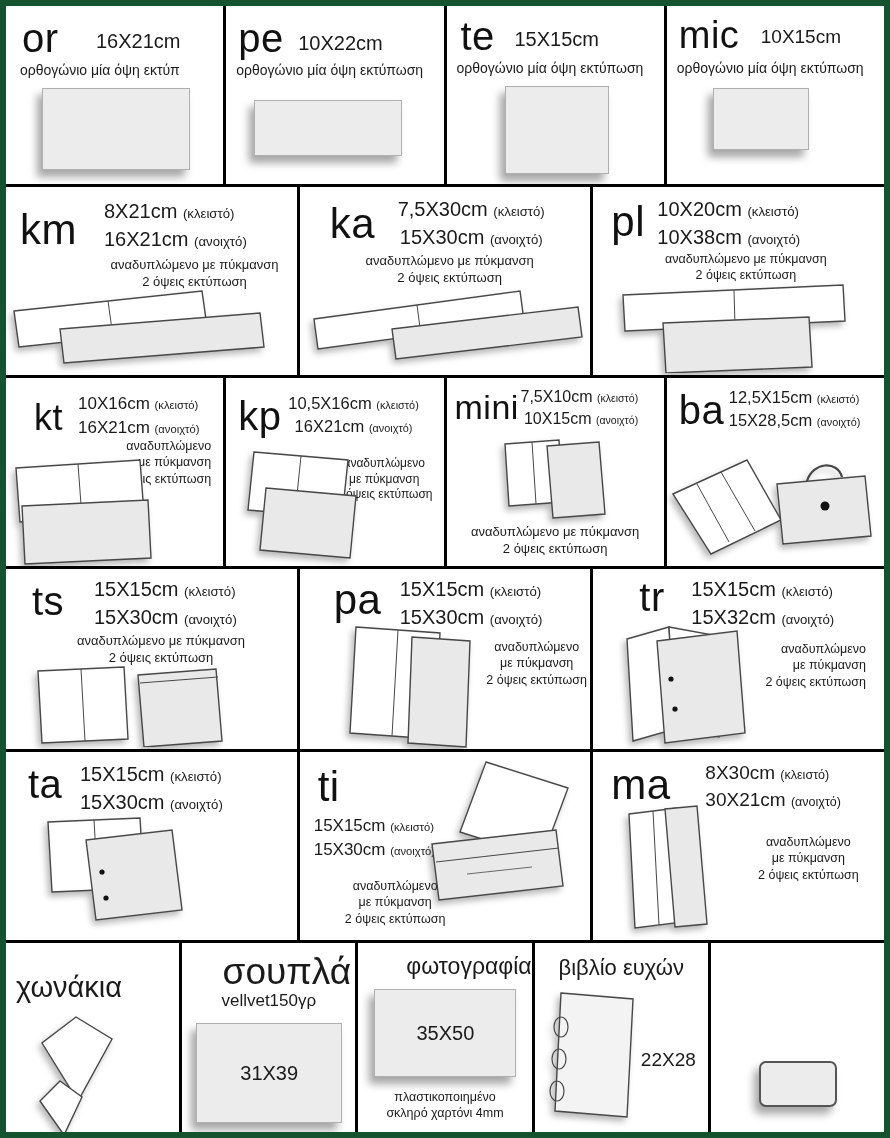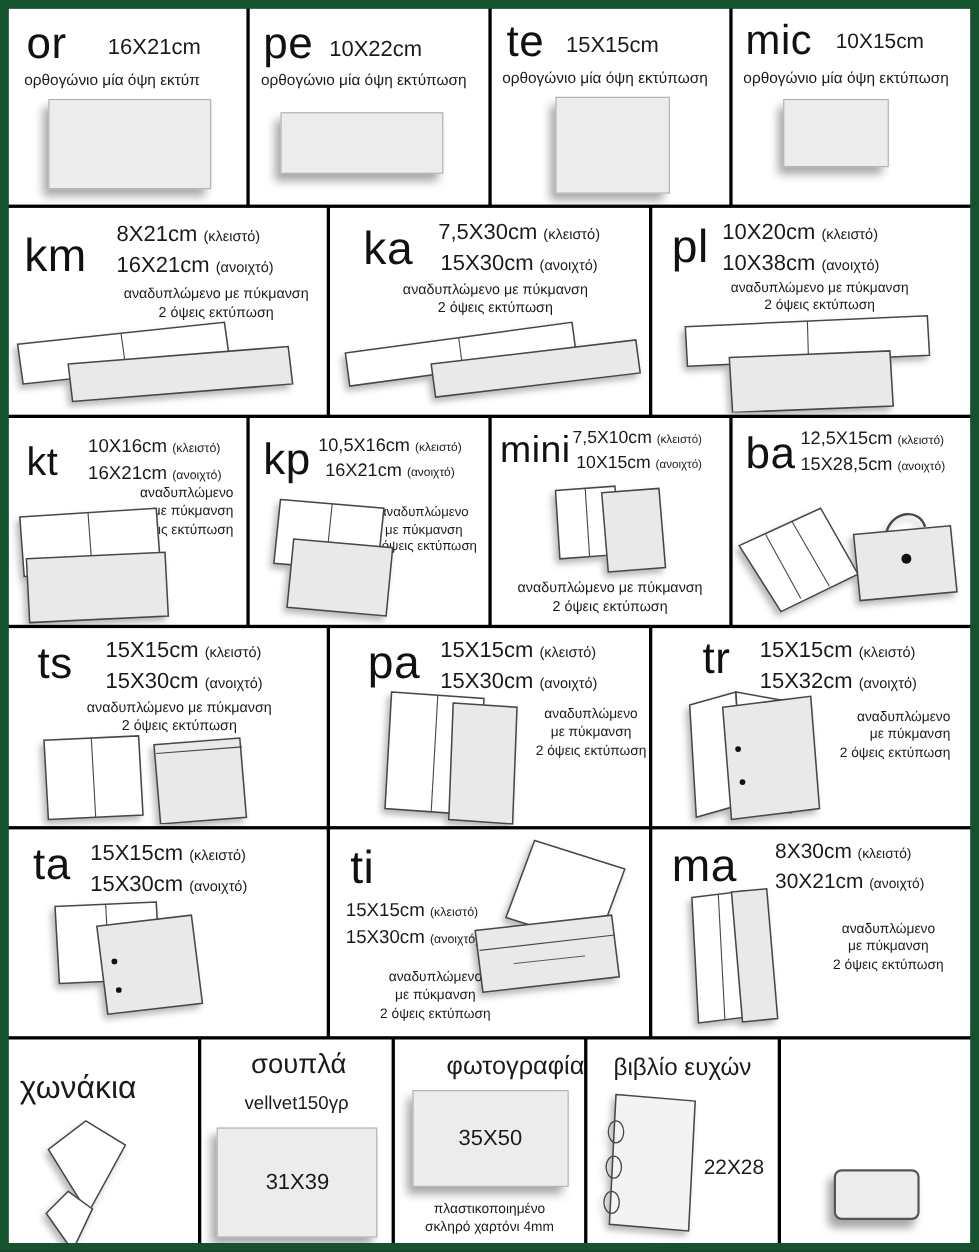--- a/index.html
+++ b/index.html
@@ -1,20 +1,20 @@
 <!DOCTYPE html>
 <html><head>
 <meta charset="utf-8">
 <style>
   * { margin:0; padding:0; box-sizing:border-box; }
   html,body { background:#888; }
   body { font-family:"Liberation Sans", sans-serif; color:#1a1a1a; }
   .sheet {
     width:890px; height:1138px; margin:0 auto;
-    background:#000; border:8px solid #14532d;
+    background:#000; border:6px solid #14532d;
     display:flex; flex-direction:column; gap:3px;
   }
   .row { display:flex; gap:3px; }
   .cell { background:#fff; flex:1; position:relative; overflow:hidden; }
   .code { position:absolute; line-height:1; letter-spacing:.5px; color:#111; }
   .plain-size { position:absolute; font-size:20px; }
   .desc { position:absolute; font-size:14px; white-space:nowrap; }
   .sizes { position:absolute; font-size:20px; line-height:1.4; text-align:center; white-space:nowrap; }
   .sizes .tag { font-size:.66em; }
   .notes { position:absolute; font-size:13px; line-height:1.3; text-align:center; }
@@ -116,21 +116,21 @@
         <polygon class="outline" points="28,16 248,6 250,42 30,52"></polygon>
         <line class="fold" x1="139" y1="11" x2="140" y2="47"></line>
         <polygon class="gfill" points="68,44 214,38 217,88 71,94"></polygon>
       </svg>
     </div>
   </div>
 
   <div class="row" style="height:188px">
 
     <div class="cell">
-      <div class="code" style="left:16px;top:22px;font-size:36px">kt</div>
+      <div class="code" style="left:28px;top:22px;font-size:36px">kt</div>
       <div class="sizes" style="left:72px;top:14px;font-size:17px;text-align:left">
         <div><span>10X16cm</span> <span class="tag">(κλειστό)</span></div>
         <div><span>16X21cm</span> <span class="tag">(ανοιχτό)</span></div>
       </div>
       <div class="notes" style="right:12px;top:60px;text-align:right;font-size:12.5px">
         <div>αναδυπλώμενο</div>
         <div>με πύκμανση</div>
         <div>2 όψεις εκτύπωση</div>
       </div>
       <svg class="illus" style="left:2px;top:78px" width="160" height="110" viewBox="0 0 160 110">
@@ -310,21 +310,21 @@
 
     <div class="cell">
       <div class="big-title" style="left:10px;top:28px;font-size:29px">χωνάκια</div>
       <svg class="illus" style="left:18px;top:72px" width="130" height="122" viewBox="0 0 130 122">
         <polygon class="outline" points="52,2 88,24 54,86 18,28"></polygon>
         <polygon class="outline" points="36,66 58,82 40,120 16,86"></polygon>
       </svg>
     </div>
 
     <div class="cell">
-      <div class="big-title" style="left:2px;top:8px;width:100%;text-align:center;font-size:25px">σουπλά</div>
+      <div class="big-title" style="left:18px;top:8px;width:100%;text-align:center;font-size:37px">σουπλά</div>
       <div style="position:absolute;left:0;top:48px;width:100%;text-align:center;font-size:17px">vellvet150γρ</div>
       <div class="paper" style="left:14px;top:80px;width:146px;height:100px">
         <div class="center-size">31X39</div>
       </div>
     </div>
 
     <div class="cell">
       <div class="big-title" style="left:0;top:10px;width:100%;text-align:right;font-size:23px">φωτογραφία</div>
       <div class="paper" style="left:16px;top:46px;width:142px;height:88px">
         <div class="center-size">35X50</div>

